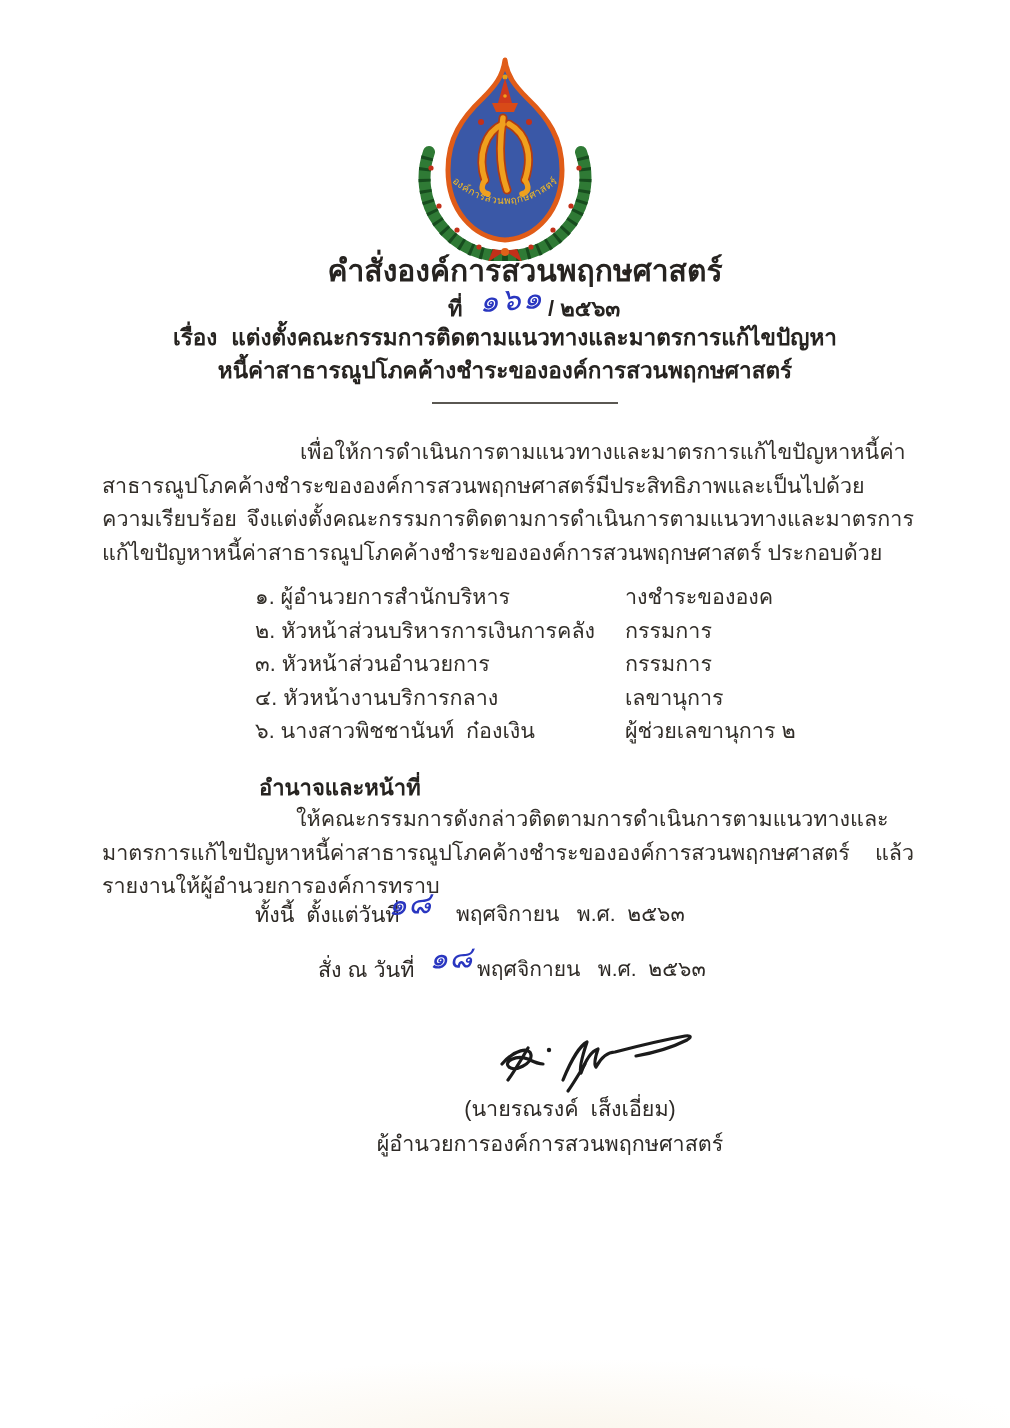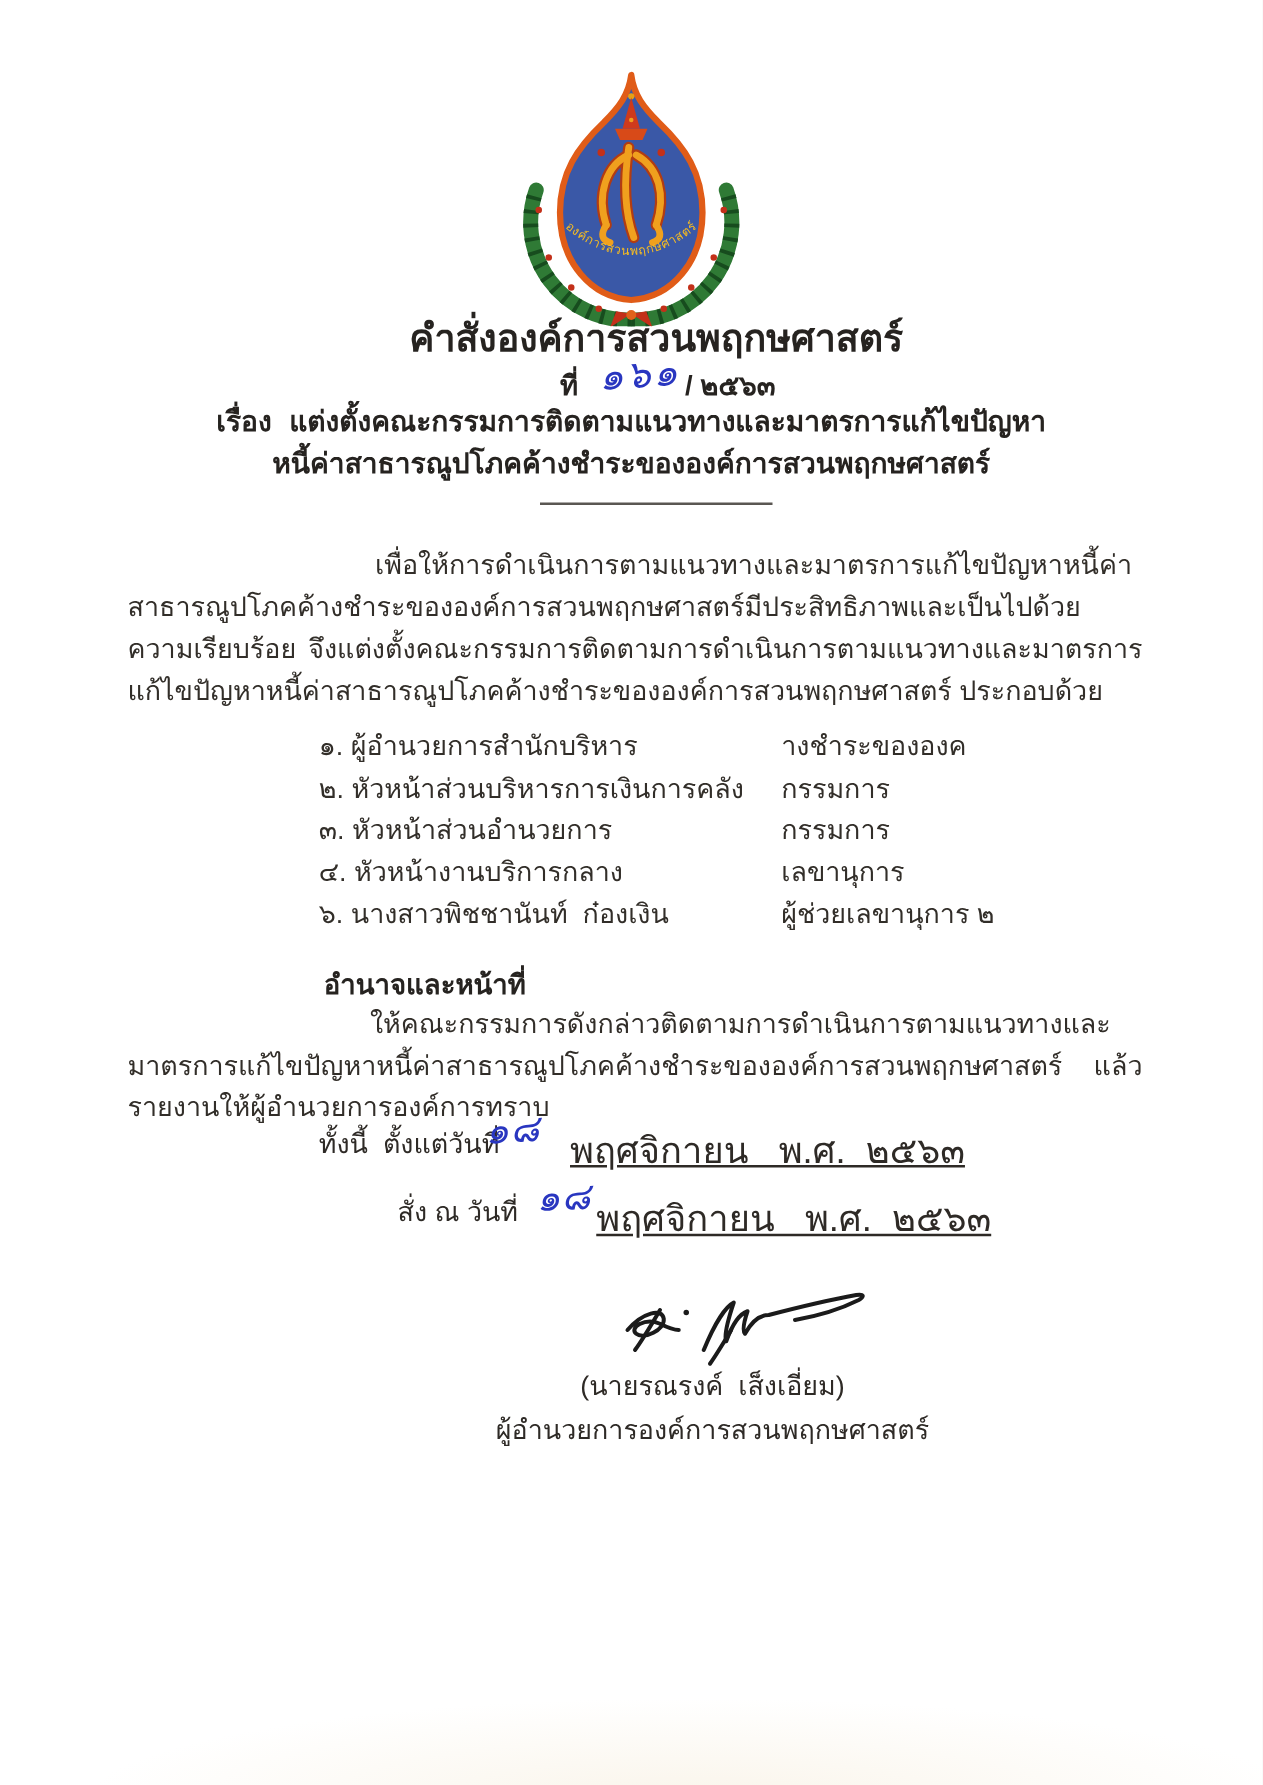--- a/index.html
+++ b/index.html
@@ -29,29 +29,29 @@
   .para{left:102px;width:812px;line-height:33.6px;text-align:justify;}
   .para1{top:436px;text-indent:198px;}
   .para2{top:803px;text-indent:194px;}
   .committee{left:255px;top:579px;width:600px;}
   .c-row{position:relative;height:33.6px;}
   .c-name{white-space:pre;}
   .c-role{position:absolute;left:370px;top:0;white-space:pre;}
   .duties-head{left:259px;top:770px;font-size:22px;}
   .date-prefix{font-size:21.5px;white-space:pre;}
   .date-hand{font-size:30px;color:#2936c0;font-style:italic;letter-spacing:1px;}
-  .date-rest{font-size:29px;white-space:pre;text-decoration:underline;}
+  .date-rest{font-size:21px;white-space:pre;}
   .eff-prefix{left:255px;top:897px;}
   .eff-hand{left:388px;top:880px;transform:rotate(-3deg);}
   .eff-rest{left:456px;top:897px;}
   .iss-prefix{left:318px;top:952px;}
   .iss-hand{left:429px;top:934px;transform:rotate(-2deg);}
   .iss-rest{left:477px;top:952px;}
   .sig-name{left:420px;top:1091px;width:300px;text-align:center;font-size:21.5px;white-space:pre;}
-  .sig-title{left:395px;top:1126px;width:350px;text-align:center;font-size:21.5px;}
+  .sig-title{left:375px;top:1126px;width:350px;text-align:center;font-size:21.5px;}
   .logo-box{left:415px;top:56px;width:180px;height:205px;}
   svg{display:block;}
 </style>
 </head>
 <body>
 
 <div class="page">
 
   <div class="abs logo-box">
     <svg viewBox="0 0 180 205" width="180" height="205">

